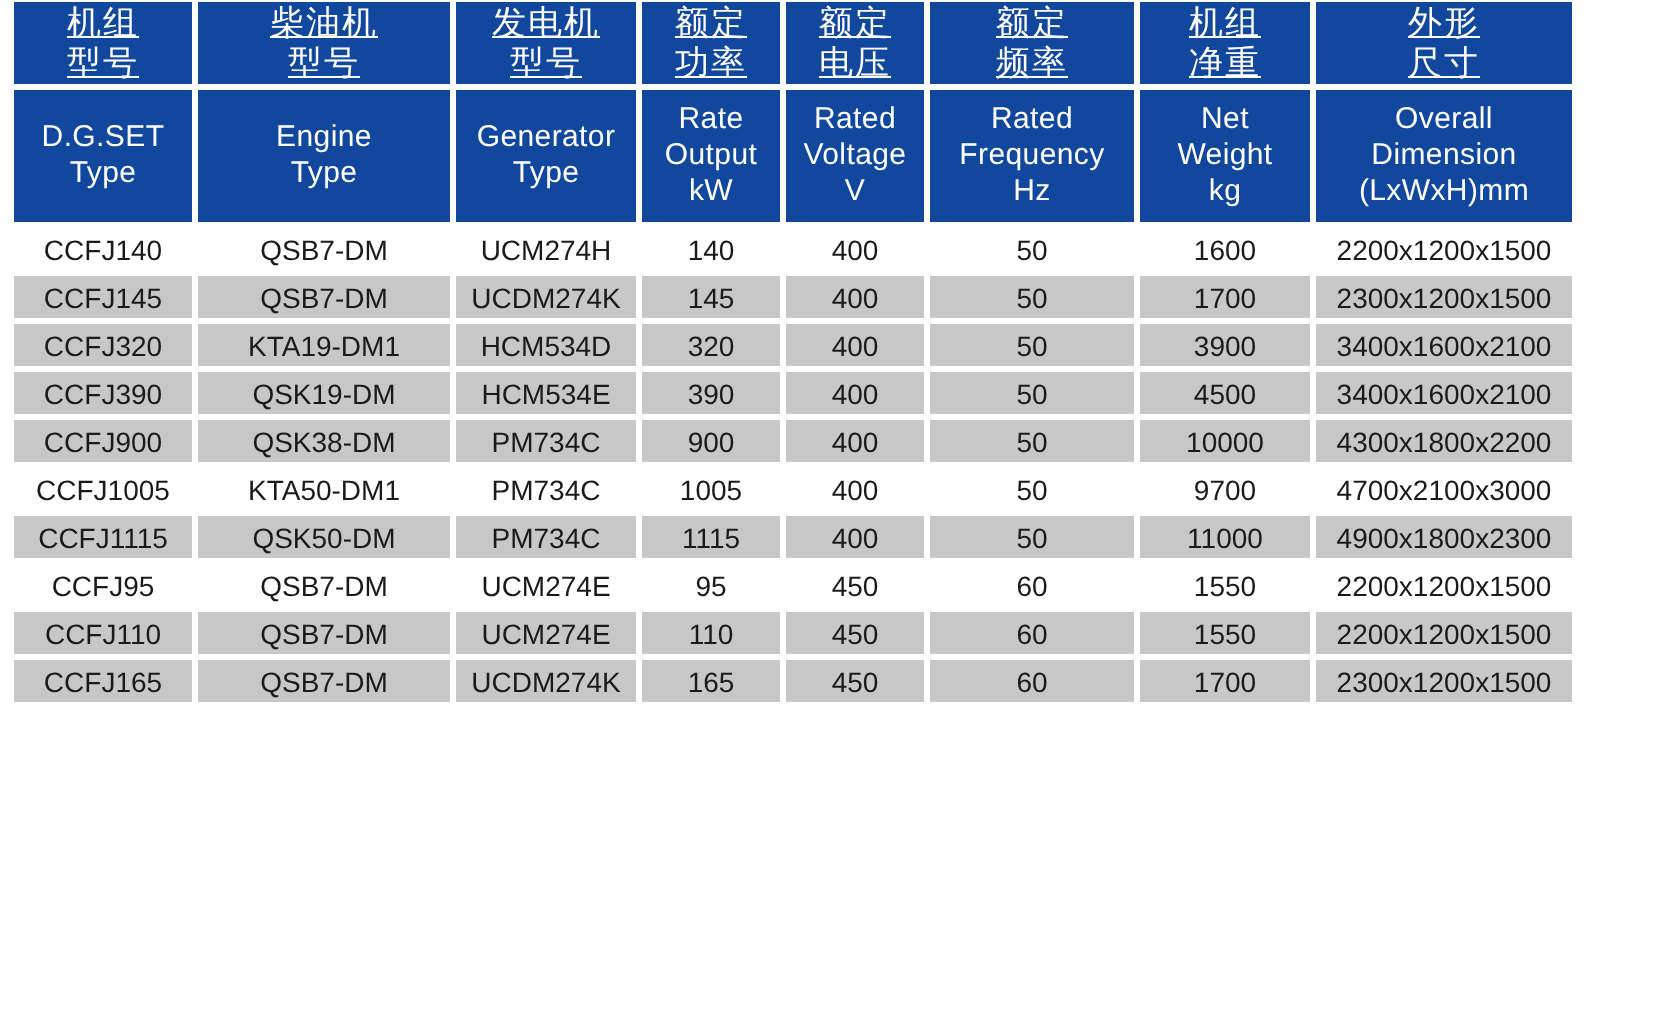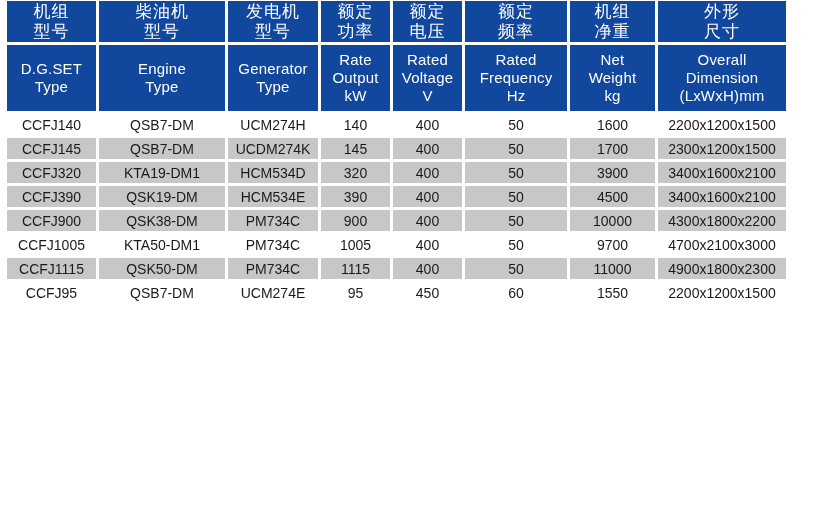--- a/index.html
+++ b/index.html
@@ -41,20 +41,21 @@
     text-align: center;
     vertical-align: middle;
     white-space: pre-line;
     padding: 0;
   }
   tr.h-zh th {
     height: 41px;
     font-size: 17px;
     letter-spacing: 1px;
     line-height: 20px;
+    text-decoration: underline;
   }
   tr.h-en th {
     height: 66px;
     font-size: 15px;
     letter-spacing: 0.2px;
     line-height: 18px;
   }
   tbody td {
     height: 21px;
     padding: 0;
@@ -201,14 +202,34 @@
       <tr>
         <td>CCFJ95</td>
         <td>QSB7-DM</td>
         <td>UCM274E</td>
         <td>95</td>
         <td>450</td>
         <td>60</td>
         <td>1550</td>
         <td>2200x1200x1500</td>
       </tr>
+      <tr class="alt">
+        <td>CCFJ110</td>
+        <td>QSB7-DM</td>
+        <td>UCM274E</td>
+        <td>110</td>
+        <td>450</td>
+        <td>60</td>
+        <td>1550</td>
+        <td>2200x1200x1500</td>
+      </tr>
+      <tr class="alt">
+        <td>CCFJ165</td>
+        <td>QSB7-DM</td>
+        <td>UCDM274K</td>
+        <td>165</td>
+        <td>450</td>
+        <td>60</td>
+        <td>1700</td>
+        <td>2300x1200x1500</td>
+      </tr>
     </tbody>
 </table>
 
 </body></html>

